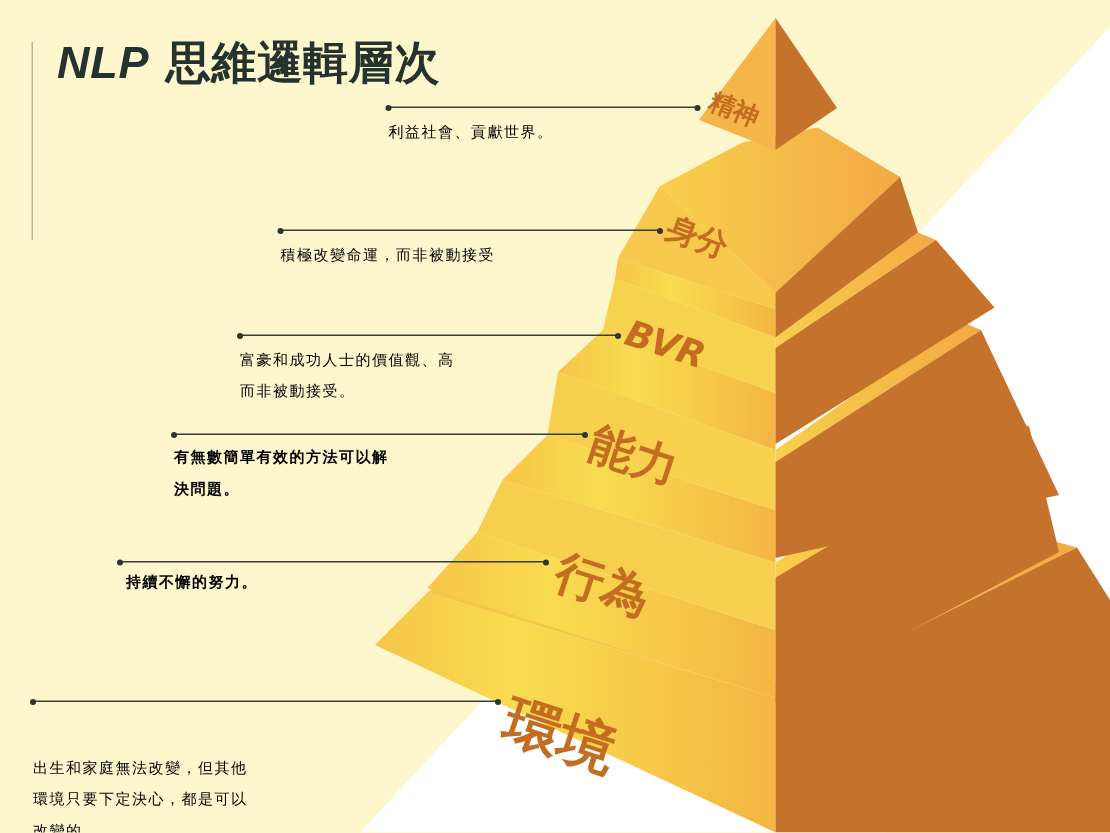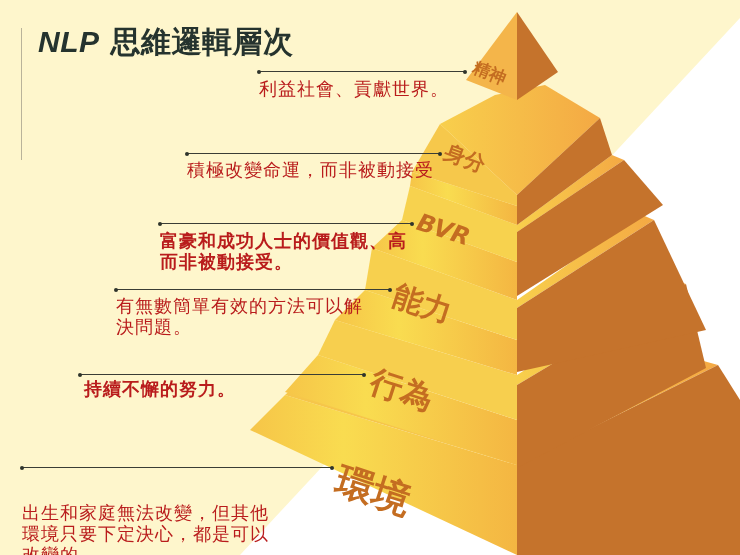--- a/index.html
+++ b/index.html
@@ -5,21 +5,21 @@
   html,body{margin:0;padding:0;}
   body{width:740px;height:555px;overflow:hidden;position:relative;background:#fef6cc;font-family:"DejaVu Sans","Liberation Sans",sans-serif;}
   #bg{position:absolute;left:0;top:0;width:740px;height:555px;}
   #pyr{position:absolute;left:0;top:0;width:740px;height:555px;}
   .title{position:absolute;left:38px;top:22px;font-size:30px;font-weight:bold;color:#25332e;letter-spacing:0.5px;white-space:nowrap;}
   .title .nlp{font-style:italic;font-family:"Liberation Sans",sans-serif;}
   .vline{position:absolute;left:21px;top:28px;width:1px;height:132px;background:#b9b39a;}
   .leader{position:absolute;height:1px;background:#3a3d35;}
   .leader::before,.leader::after{content:"";position:absolute;top:-1.5px;width:4px;height:4px;border-radius:50%;background:#2f342c;}
   .leader::before{left:-2px;} .leader::after{right:-2px;}
-  .desc{position:absolute;font-size:18px;line-height:21px;color:#b91c1c;letter-spacing:1px;}
+  .desc{position:absolute;font-size:10px;line-height:21px;color:#000000;letter-spacing:1px;}
   .lvl{position:absolute;font-weight:bold;color:#c46d21;white-space:nowrap;transform-origin:left top;}
 </style>
 </head>
 <body>
 
 <svg id="bg" viewBox="0 0 740 555">
   <rect x="0" y="0" width="740" height="555" fill="#fef6cc"></rect>
   <polygon points="740,18 740,420 590,555 240,555" fill="#ffffff"></polygon>
 </svg>
 
@@ -86,28 +86,28 @@
 </div>
 <div class="lvl" style="left:478px;top:56px;font-size:17px;transform:rotate(22deg);">精神</div>
 
 <div class="leader" style="left:187px;top:153px;width:253px;"></div>
 <div class="desc" style="left:187px;top:160px;font-family:Liberation Serif, serif;">
   <div>積極改變命運，而非被動接受</div>
 </div>
 <div class="lvl" style="left:450px;top:138px;font-size:21px;transform:rotate(20deg);">身分</div>
 
 <div class="leader" style="left:160px;top:223px;width:252px;"></div>
-<div class="desc" style="left:160px;top:230px;font-weight:bold;">
+<div class="desc" style="left:160px;top:230px;">
   <div>富豪和成功人士的價值觀、高</div>
   <div>而非被動接受。</div>
 </div>
 <div class="lvl" style="left:422px;top:208px;font-size:24px;font-family:'DejaVu Sans',sans-serif;font-style:italic;transform:rotate(18deg);">BVR</div>
 
 <div class="leader" style="left:116px;top:289px;width:274px;"></div>
-<div class="desc" style="left:116px;top:295px;">
+<div class="desc" style="left:116px;top:295px;font-weight:bold;">
   <div>有無數簡單有效的方法可以解</div>
   <div>決問題。</div>
 </div>
 <div class="lvl" style="left:400px;top:276px;font-size:30px;transform:rotate(18deg);">能力</div>
 
 <div class="leader" style="left:80px;top:374px;width:284px;"></div>
 <div class="desc" style="left:84px;top:378px;font-weight:bold;">
   <div>持續不懈的努力。</div>
 </div>
 <div class="lvl" style="left:378px;top:360px;font-size:32px;transform:rotate(18deg);">行為</div>

